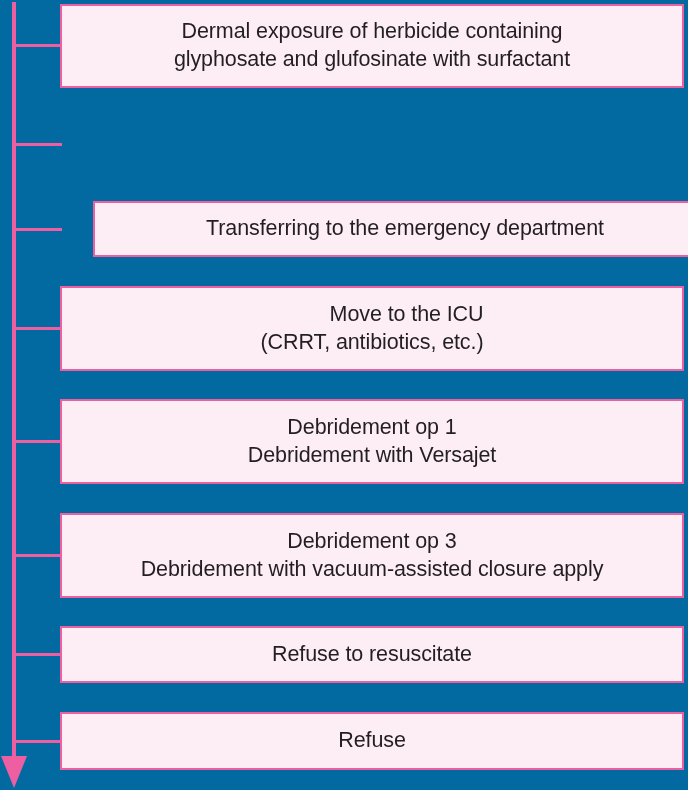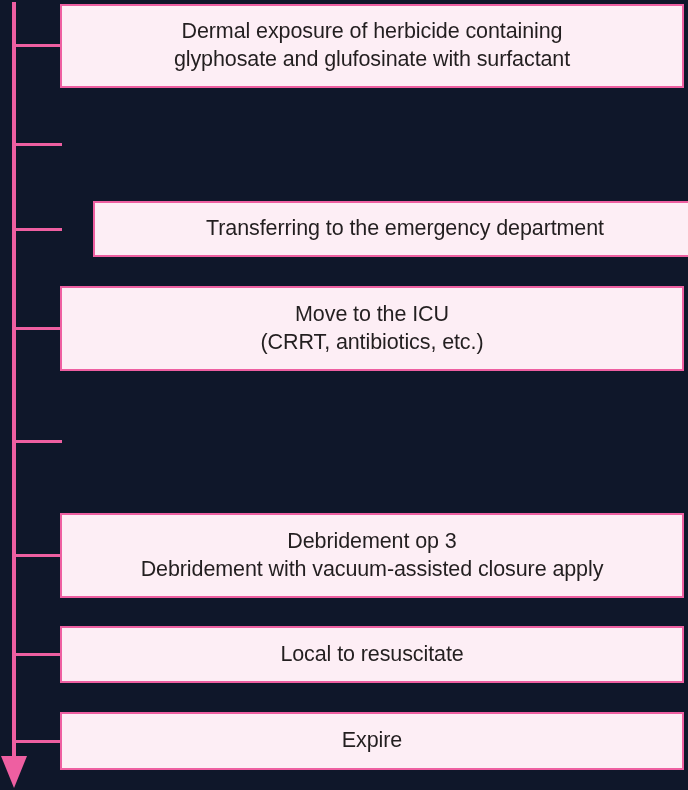--- a/index.html
+++ b/index.html
@@ -10,21 +10,21 @@
   body {
     width: 688px;
     height: 790px;
     font-family: "Liberation Sans", sans-serif;
     overflow: hidden;
   }
   #timeline-root {
     position: relative;
     width: 688px;
     height: 790px;
-    background: #0f172a;
+    background: #0369a1;
   }
 
   
   .spine {
     position: absolute;
     left: 12px;
     top: 2px;
     width: 4px;
     height: 756px;
     background: #ee5fa1;
@@ -86,36 +86,40 @@
   </div>
 
   <div class="tick" style="top:143px;"></div>
 
   <div class="tick" style="top:228px;"></div>
   <div class="event-box" style="top:201px;height:56px;margin-left:33px;">
     <span class="event-label">Transferring to the emergency department</span>
   </div>
 
   <div class="tick" style="top:327px;"></div>
-  <div class="event-box" style="top:286px;height:85px;">
+  <div class="event-box" style="top:286px;height:85px;text-align:right;">
     <span class="event-label">Move to the ICU
 (CRRT, antibiotics, etc.)</span>
   </div>
 
   <div class="tick" style="top:440px;"></div>
+  <div class="event-box" style="top:399px;height:85px;">
+    <span class="event-label">Debridement op 1
+Debridement with Versajet</span>
+  </div>
 
   <div class="tick" style="top:554px;"></div>
   <div class="event-box" style="top:513px;height:85px;">
     <span class="event-label">Debridement op 3
 Debridement with vacuum-assisted closure apply</span>
   </div>
 
   <div class="tick" style="top:653px;"></div>
   <div class="event-box" style="top:626px;height:57px;">
-    <span class="event-label">Local to resuscitate</span>
+    <span class="event-label">Refuse to resuscitate</span>
   </div>
 
   <div class="tick" style="top:740px;"></div>
   <div class="event-box" style="top:712px;height:58px;">
-    <span class="event-label">Expire</span>
+    <span class="event-label">Refuse</span>
   </div>
 
 </div>
 
 </body></html>

